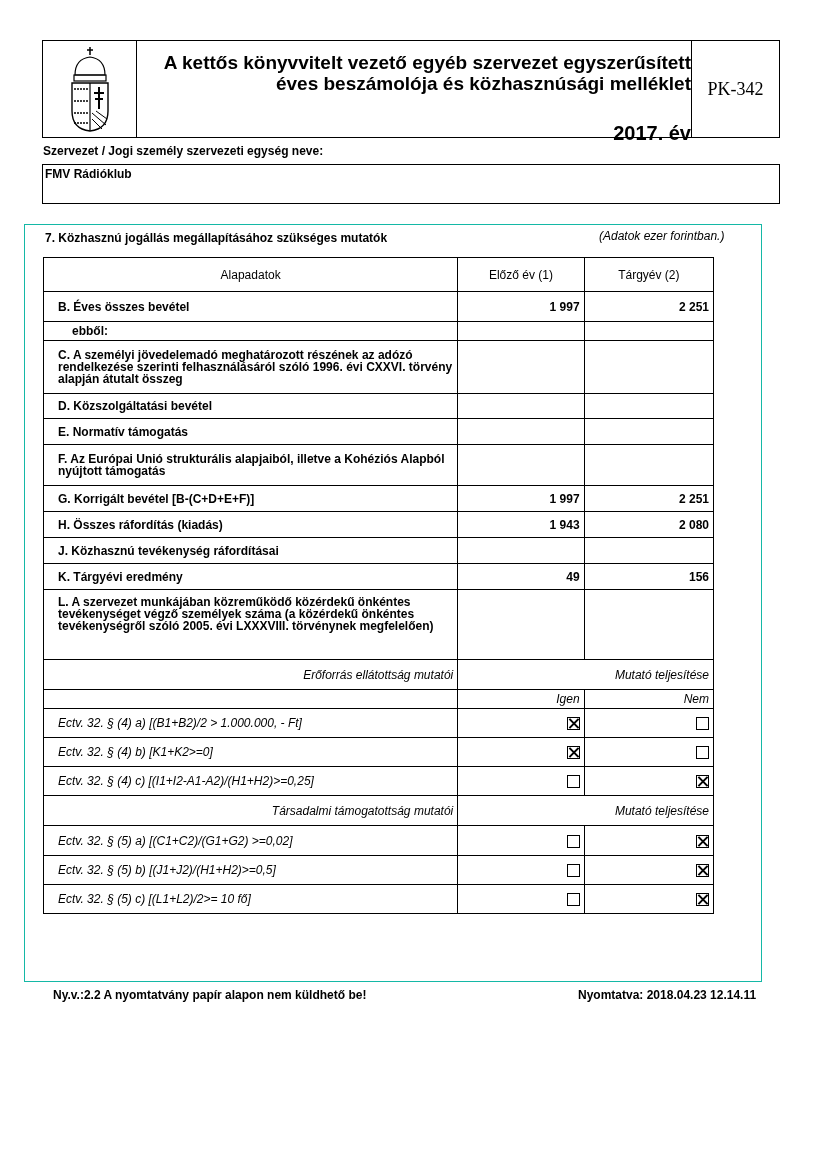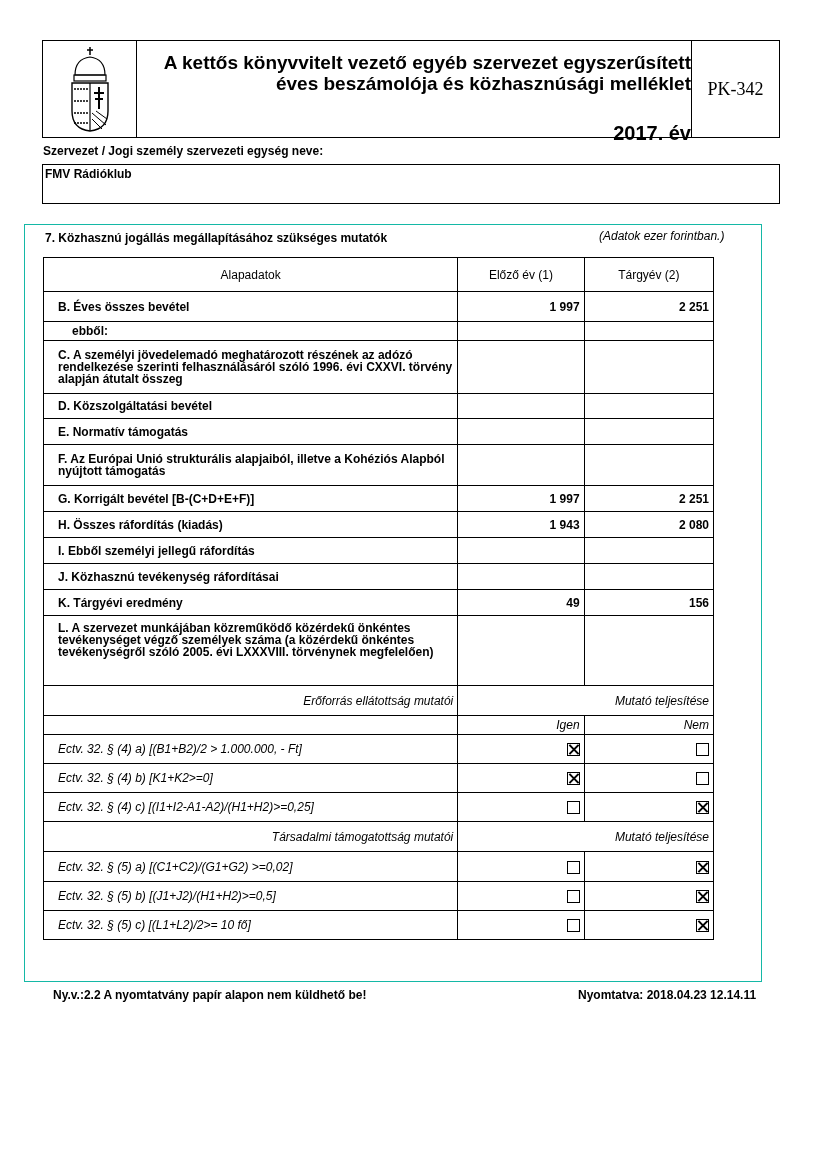--- a/index.html
+++ b/index.html
@@ -112,25 +112,20 @@
       <td class="lbl">G. Korrigált bevétel [B-(C+D+E+F)]</td>
       <td class="num">1 997</td>
       <td class="num">2 251</td>
     </tr>
     <tr style="height:26px">
       <td class="lbl">H. Összes ráfordítás (kiadás)</td>
       <td class="num">1 943</td>
       <td class="num">2 080</td>
     </tr>
     <tr style="height:26px">
-      <td class="lbl">I. Ebből személyi jellegű ráfordítás</td>
-      <td class="num"></td>
-      <td class="num"></td>
-    </tr>
-    <tr style="height:26px">
       <td class="lbl">J. Közhasznú tevékenység ráfordításai</td>
       <td class="num"></td>
       <td class="num"></td>
     </tr>
     <tr style="height:26px">
       <td class="lbl">K. Tárgyévi eredmény</td>
       <td class="num">49</td>
       <td class="num">156</td>
     </tr>
     <tr style="height:70px">

